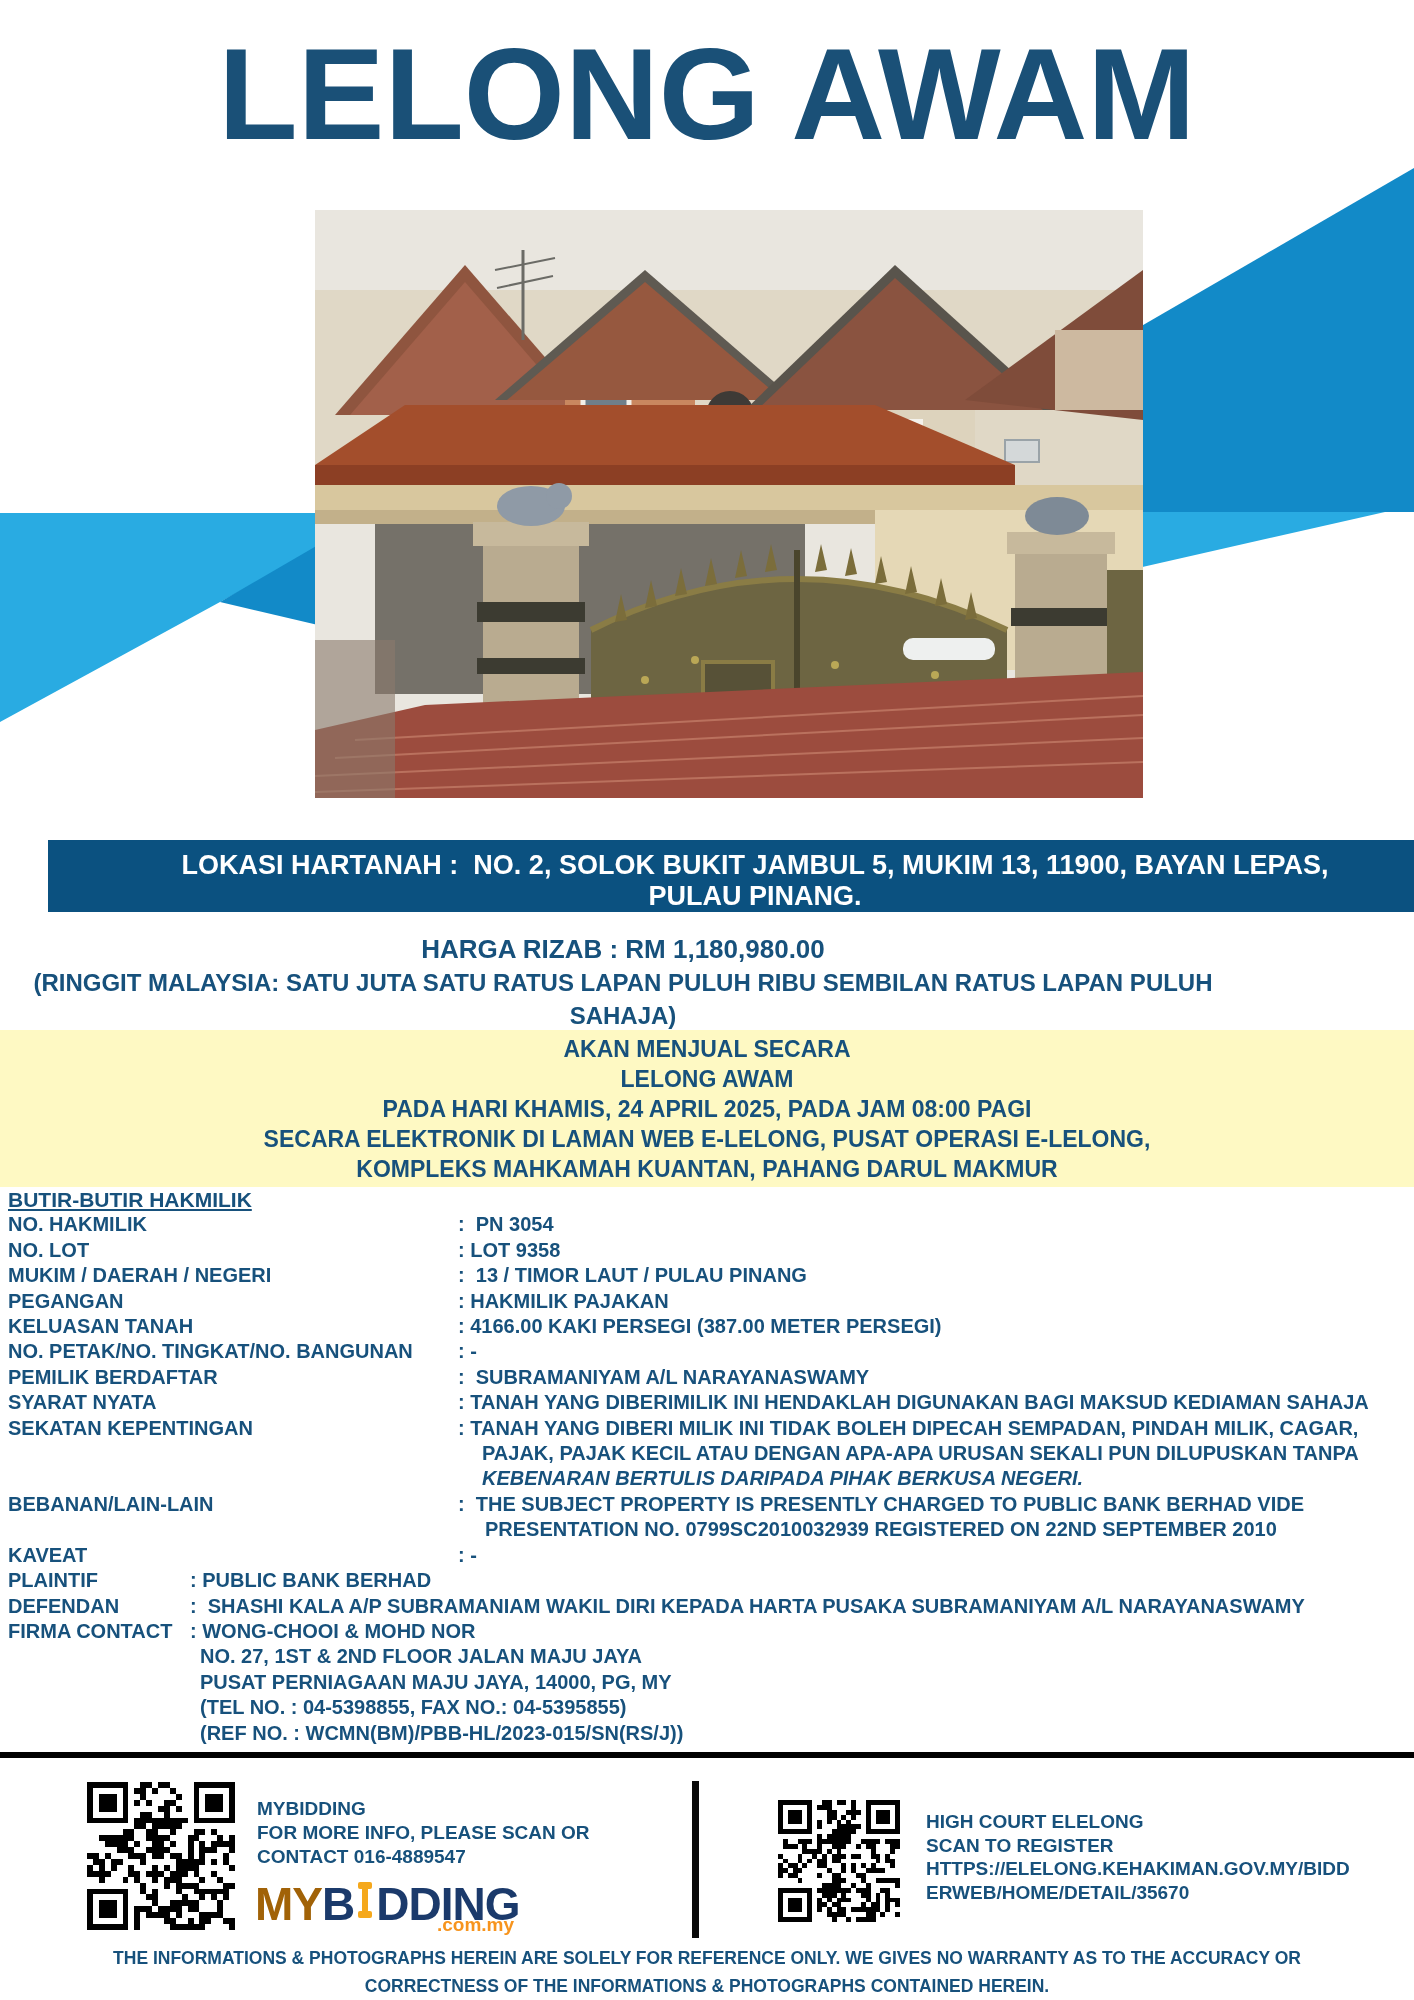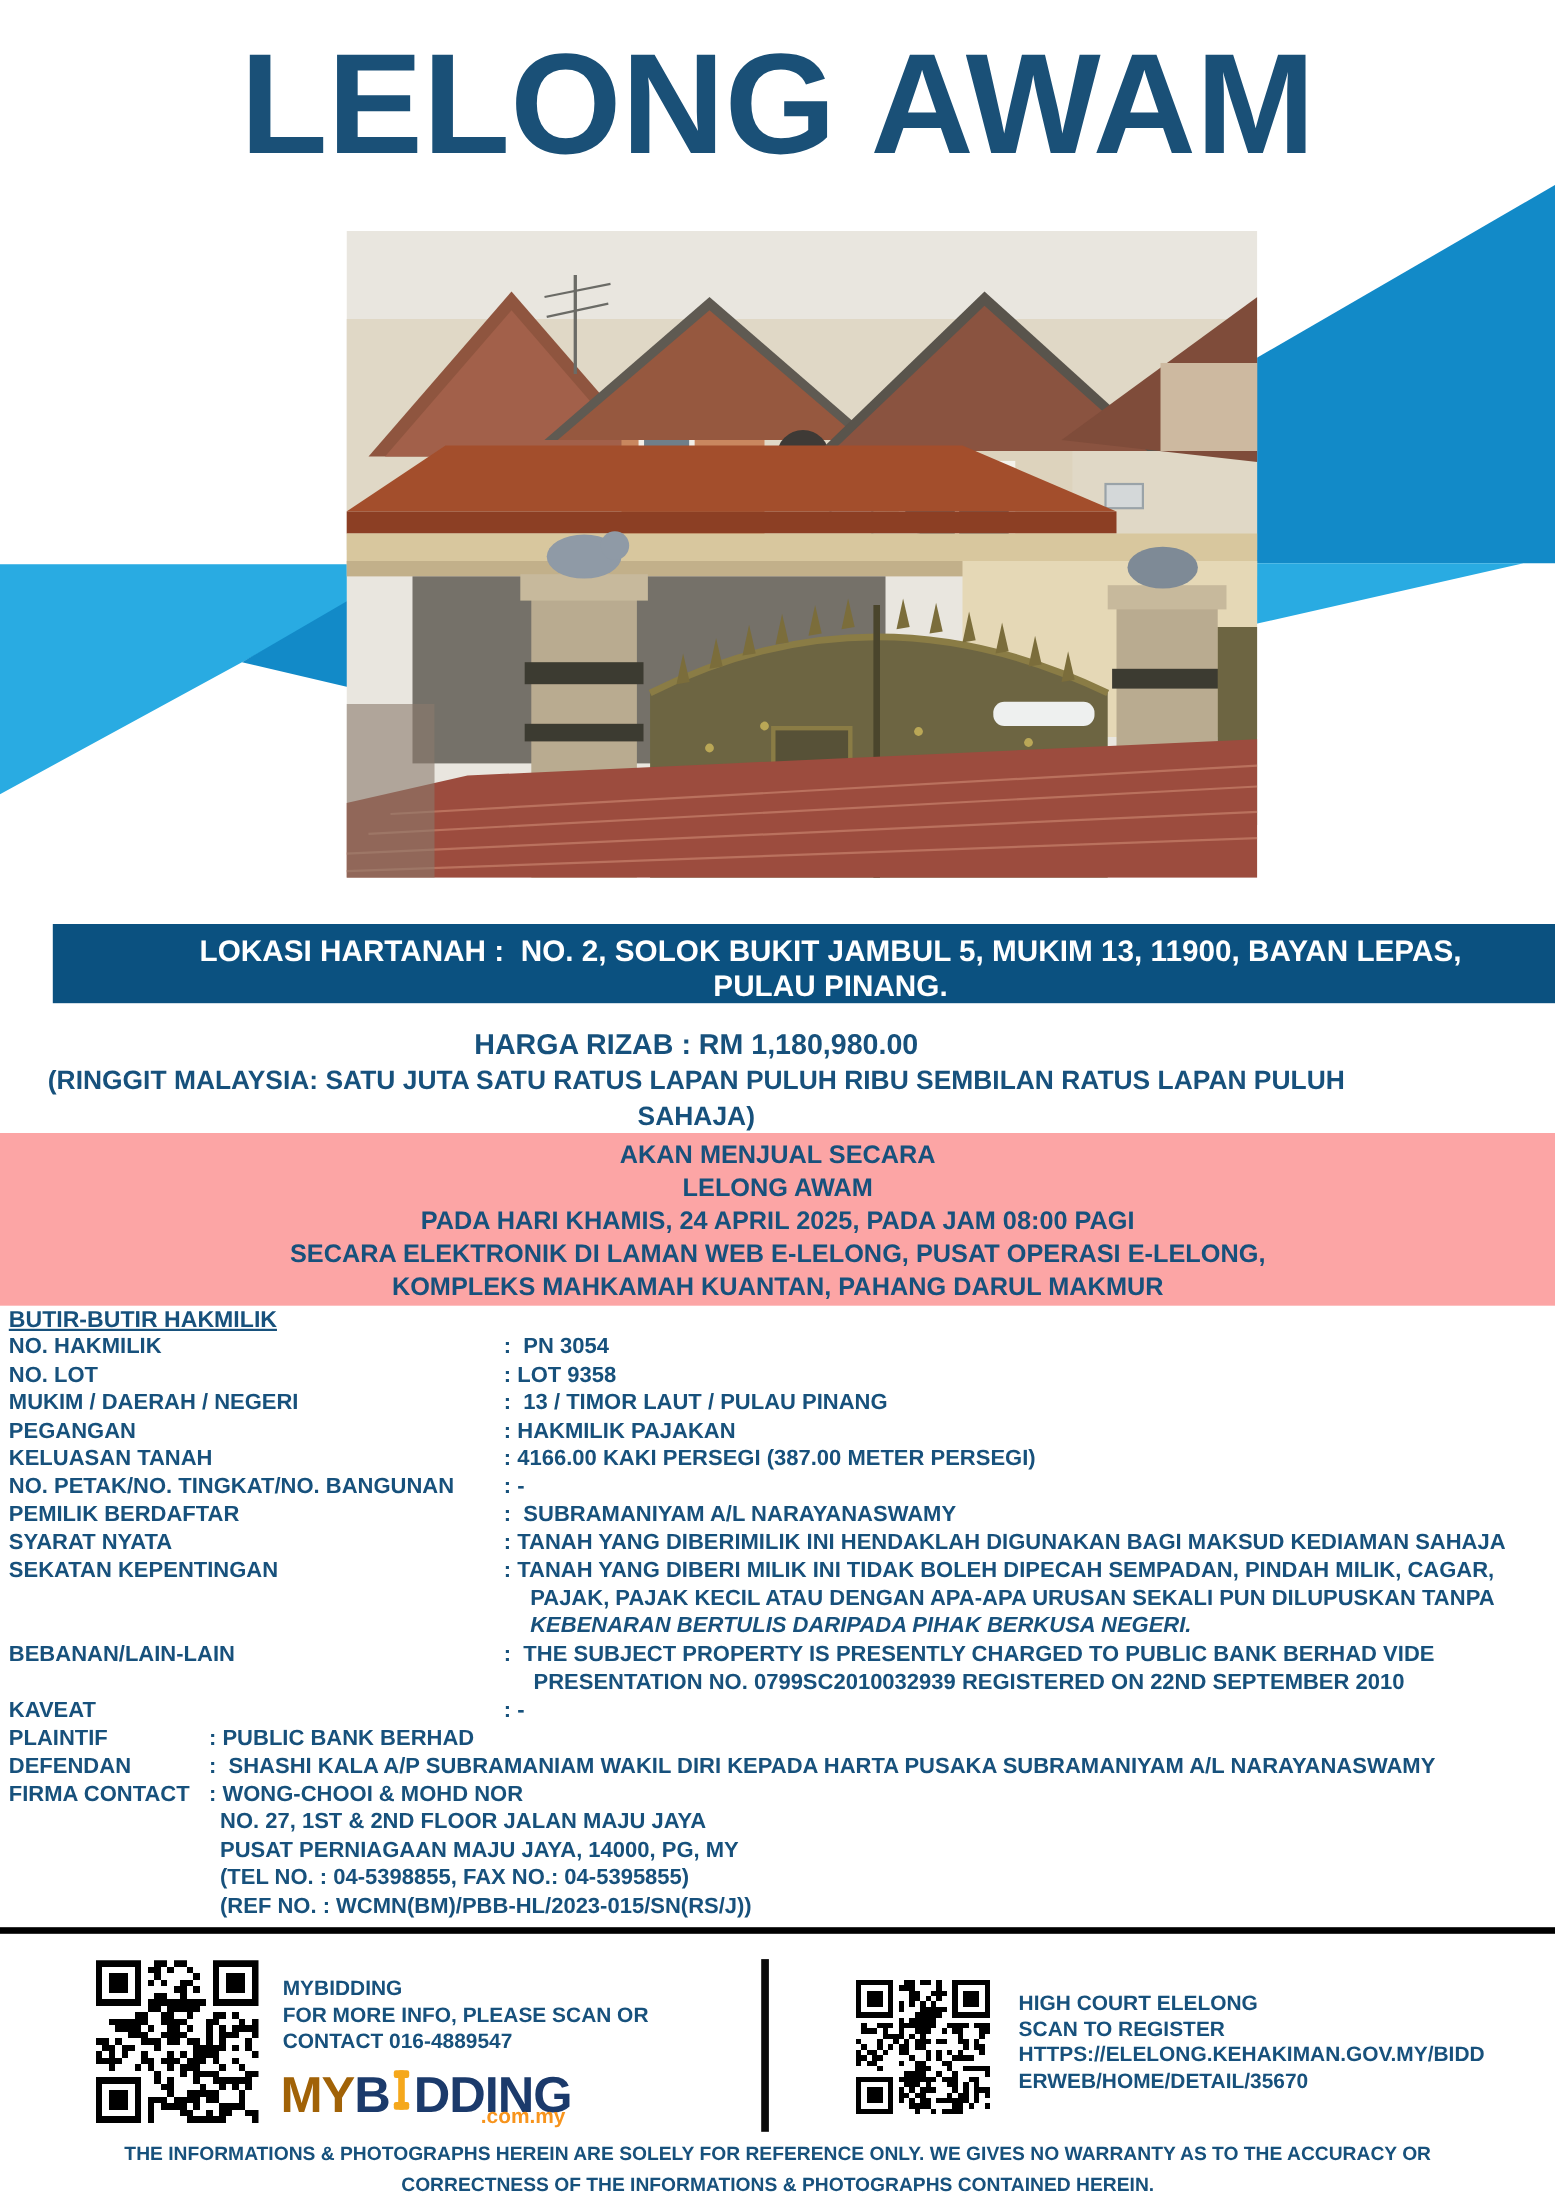--- a/index.html
+++ b/index.html
@@ -17,26 +17,26 @@
   
   .photo{position:absolute;left:315px;top:210px;width:828px;height:588px;z-index:2;}
   .photo svg{display:block;width:100%;height:100%;}
 
   
   .banner{position:absolute;left:0;top:840px;width:1414px;height:72px;background:#0B5180;
           color:#ffffff;text-align:center;font-size:27px;line-height:31px;padding-top:10px;
           box-sizing:border-box;z-index:3;margin-left:48px;}
 
   
-  .price{position:absolute;left:0;top:933px;width:1246px;text-align:center;z-index:3;padding-left:10px;}
+  .price{position:absolute;left:0;top:933px;width:1246px;text-align:center;z-index:3;}
   .price .p1{font-size:26px;line-height:33px;}
   .price .p2,.price .p3{font-size:24px;line-height:33px;}
 
   
-  .graybox{position:absolute;left:0;top:1030px;width:1414px;height:157px;background:#fca5a5;
+  .graybox{position:absolute;left:0;top:1030px;width:1414px;height:157px;background:#fef9c3;
            text-align:center;font-size:23px;line-height:30px;padding-top:4px;box-sizing:border-box;z-index:3;}
 
   
   .details{position:absolute;left:8px;top:1187px;width:1402px;font-size:20px;line-height:25.4px;z-index:3;}
   .dhead{font-size:21px;text-decoration:underline;}
   .drow{display:flex;}
   .drow .lbl{flex:0 0 450px;white-space:pre;}
   .drow.g2 .lbl{flex:0 0 182px;}
   .drow .val{white-space:pre;}
 

